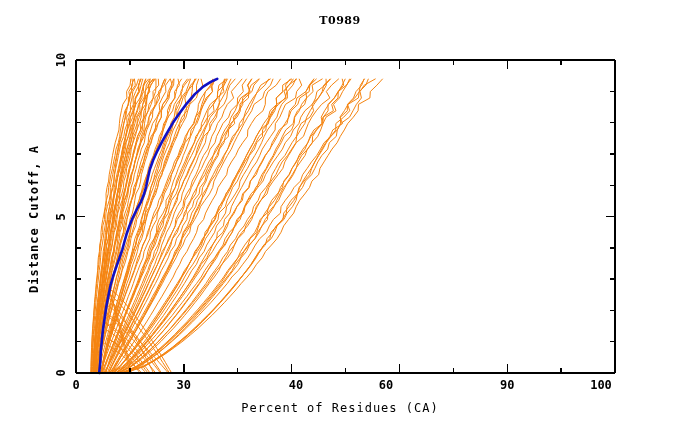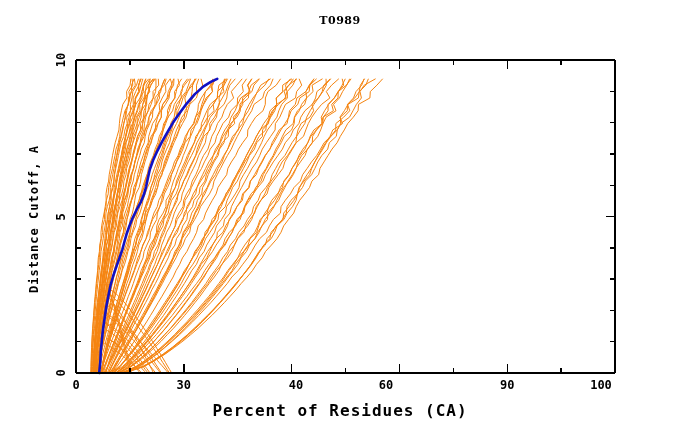--- a/index.html
+++ b/index.html
@@ -10,21 +10,21 @@
     color:#000000;
   }
   #figure{position:absolute;left:0;top:0;width:680px;height:440px;}
   .chart-title{
     position:absolute;left:0;top:14px;width:680px;text-align:center;
     font-size:11px;font-weight:bold;letter-spacing:.5px;
     font-family:"DejaVu Serif","Liberation Serif",serif;
   }
   .axis-label-x{
     position:absolute;left:0;top:401px;width:680px;text-align:center;
-    font-size:16px;font-weight:bold;letter-spacing:1px;
+    font-size:12px;font-weight:normal;letter-spacing:1px;
   }
   .axis-label-y{
     position:absolute;left:-96px;top:212px;width:260px;text-align:center;
     font-size:12px;font-weight:bold;letter-spacing:1px;
     transform:rotate(-90deg);transform-origin:center center;
   }
   .tick-label-x{
     position:absolute;top:378px;font-size:12px;font-weight:bold;
     transform:translateX(-50%);white-space:nowrap;
   }

